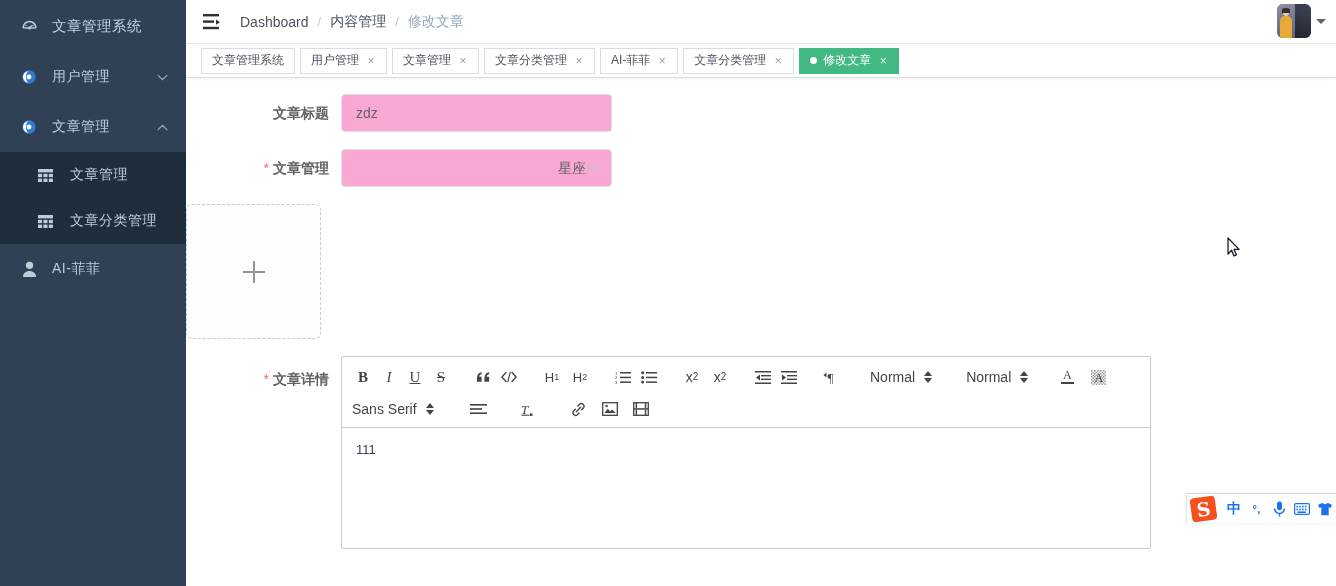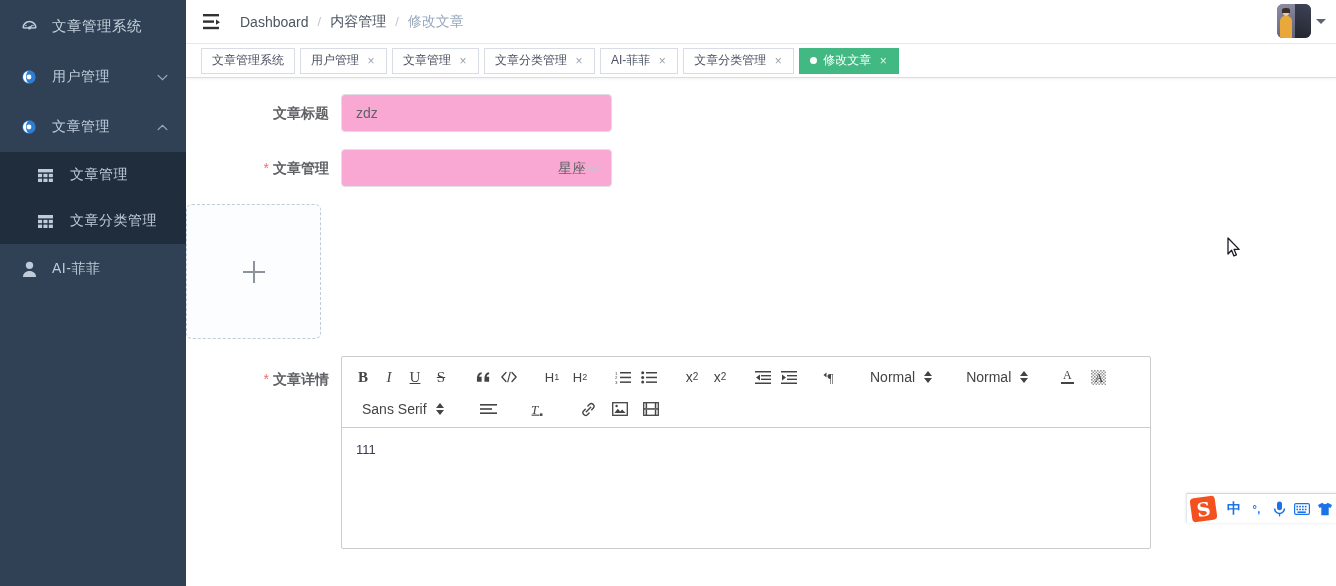--- a/index.html
+++ b/index.html
@@ -583,21 +583,21 @@
                           </pattern>
                         </defs>
                       <rect x="0" y="0" width="15" height="15" fill="url(#chk)"></rect>
                       <text x="3.4" y="12" font-size="12" fill="#333" font-family="Liberation Serif">A</text>
                     </svg>
                   </span>
                 </div>
               </div>
 
               <div class="qt-row r2">
-                <span class="qt-pick" style="margin-left:12px;margin-right:32px;">
+                <span class="qt-pick" style="margin-left:2px;margin-right:32px;">
                   <span class="pk-label">Sans Serif</span>
                   <span class="pk-arrows">
                       <span class="up"></span>
                       <span class="dn"></span>
                     </span>
                 </span>
                 <div class="qt-grp" style="margin-right:24px;">
                   <span class="qt-btn">
                     <svg width="17" height="12" viewBox="0 0 17 12">
                       <rect x="0" y="1" width="17" height="1.6" fill="#444"></rect>

